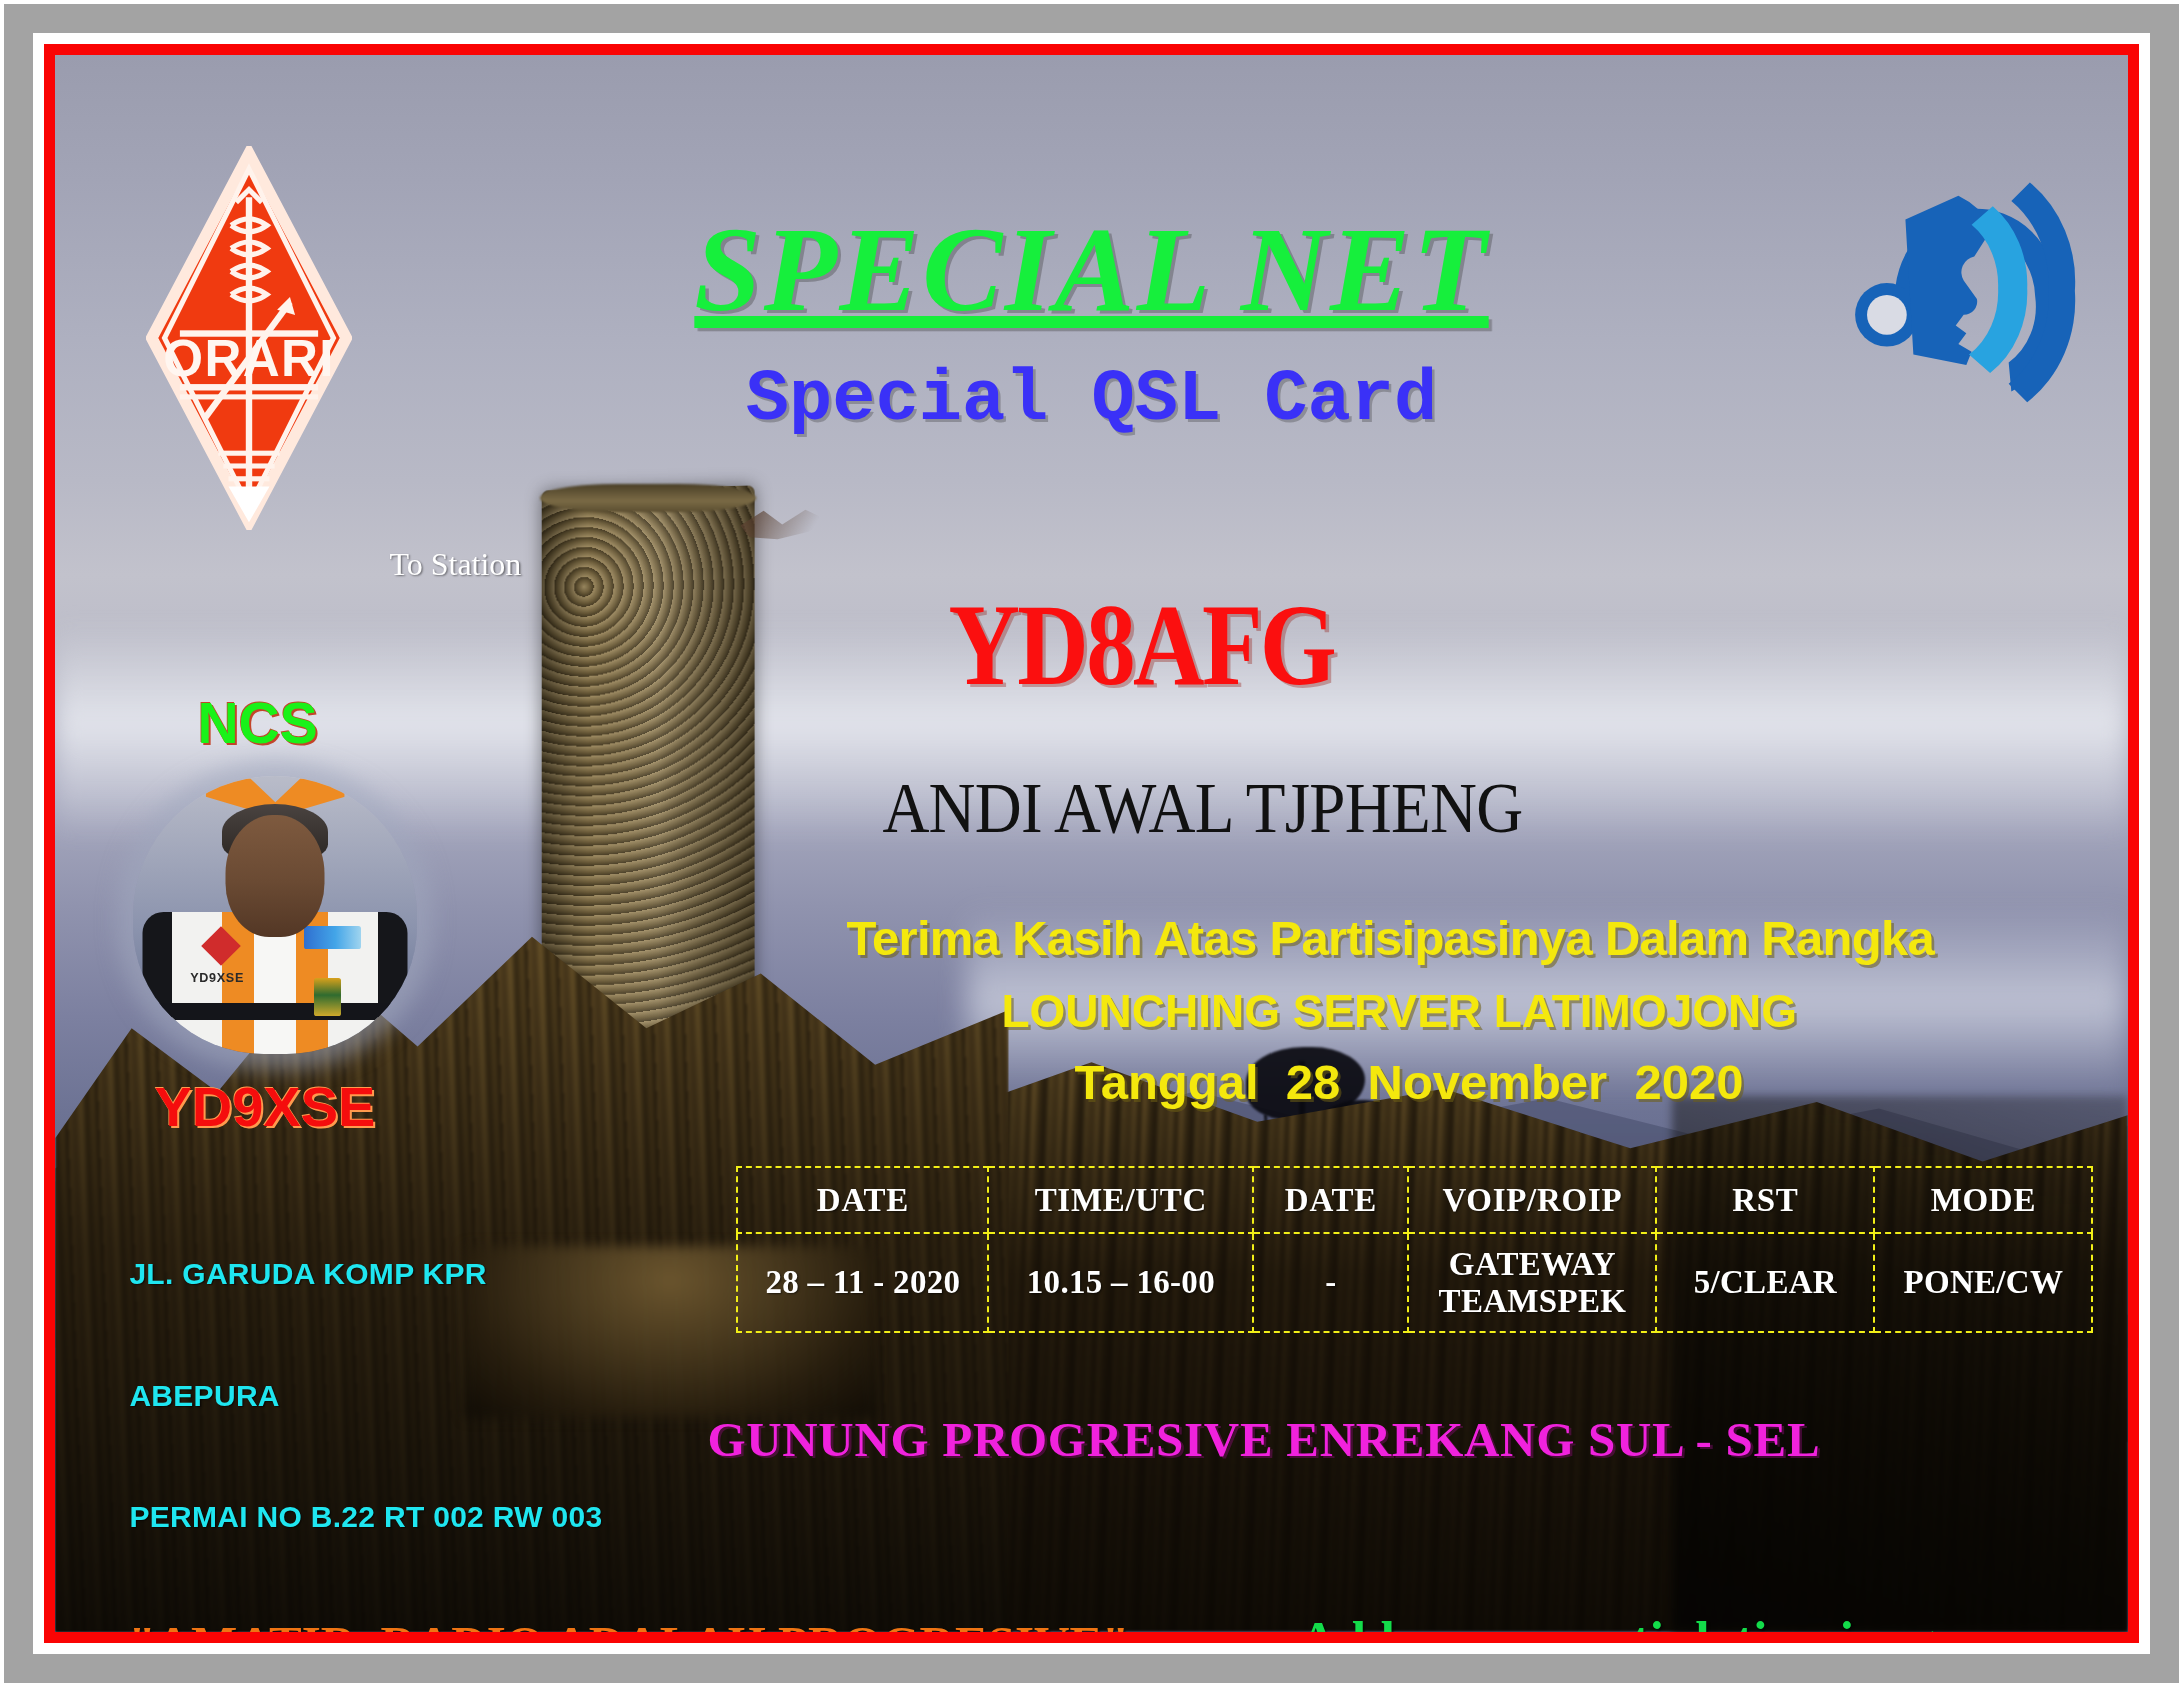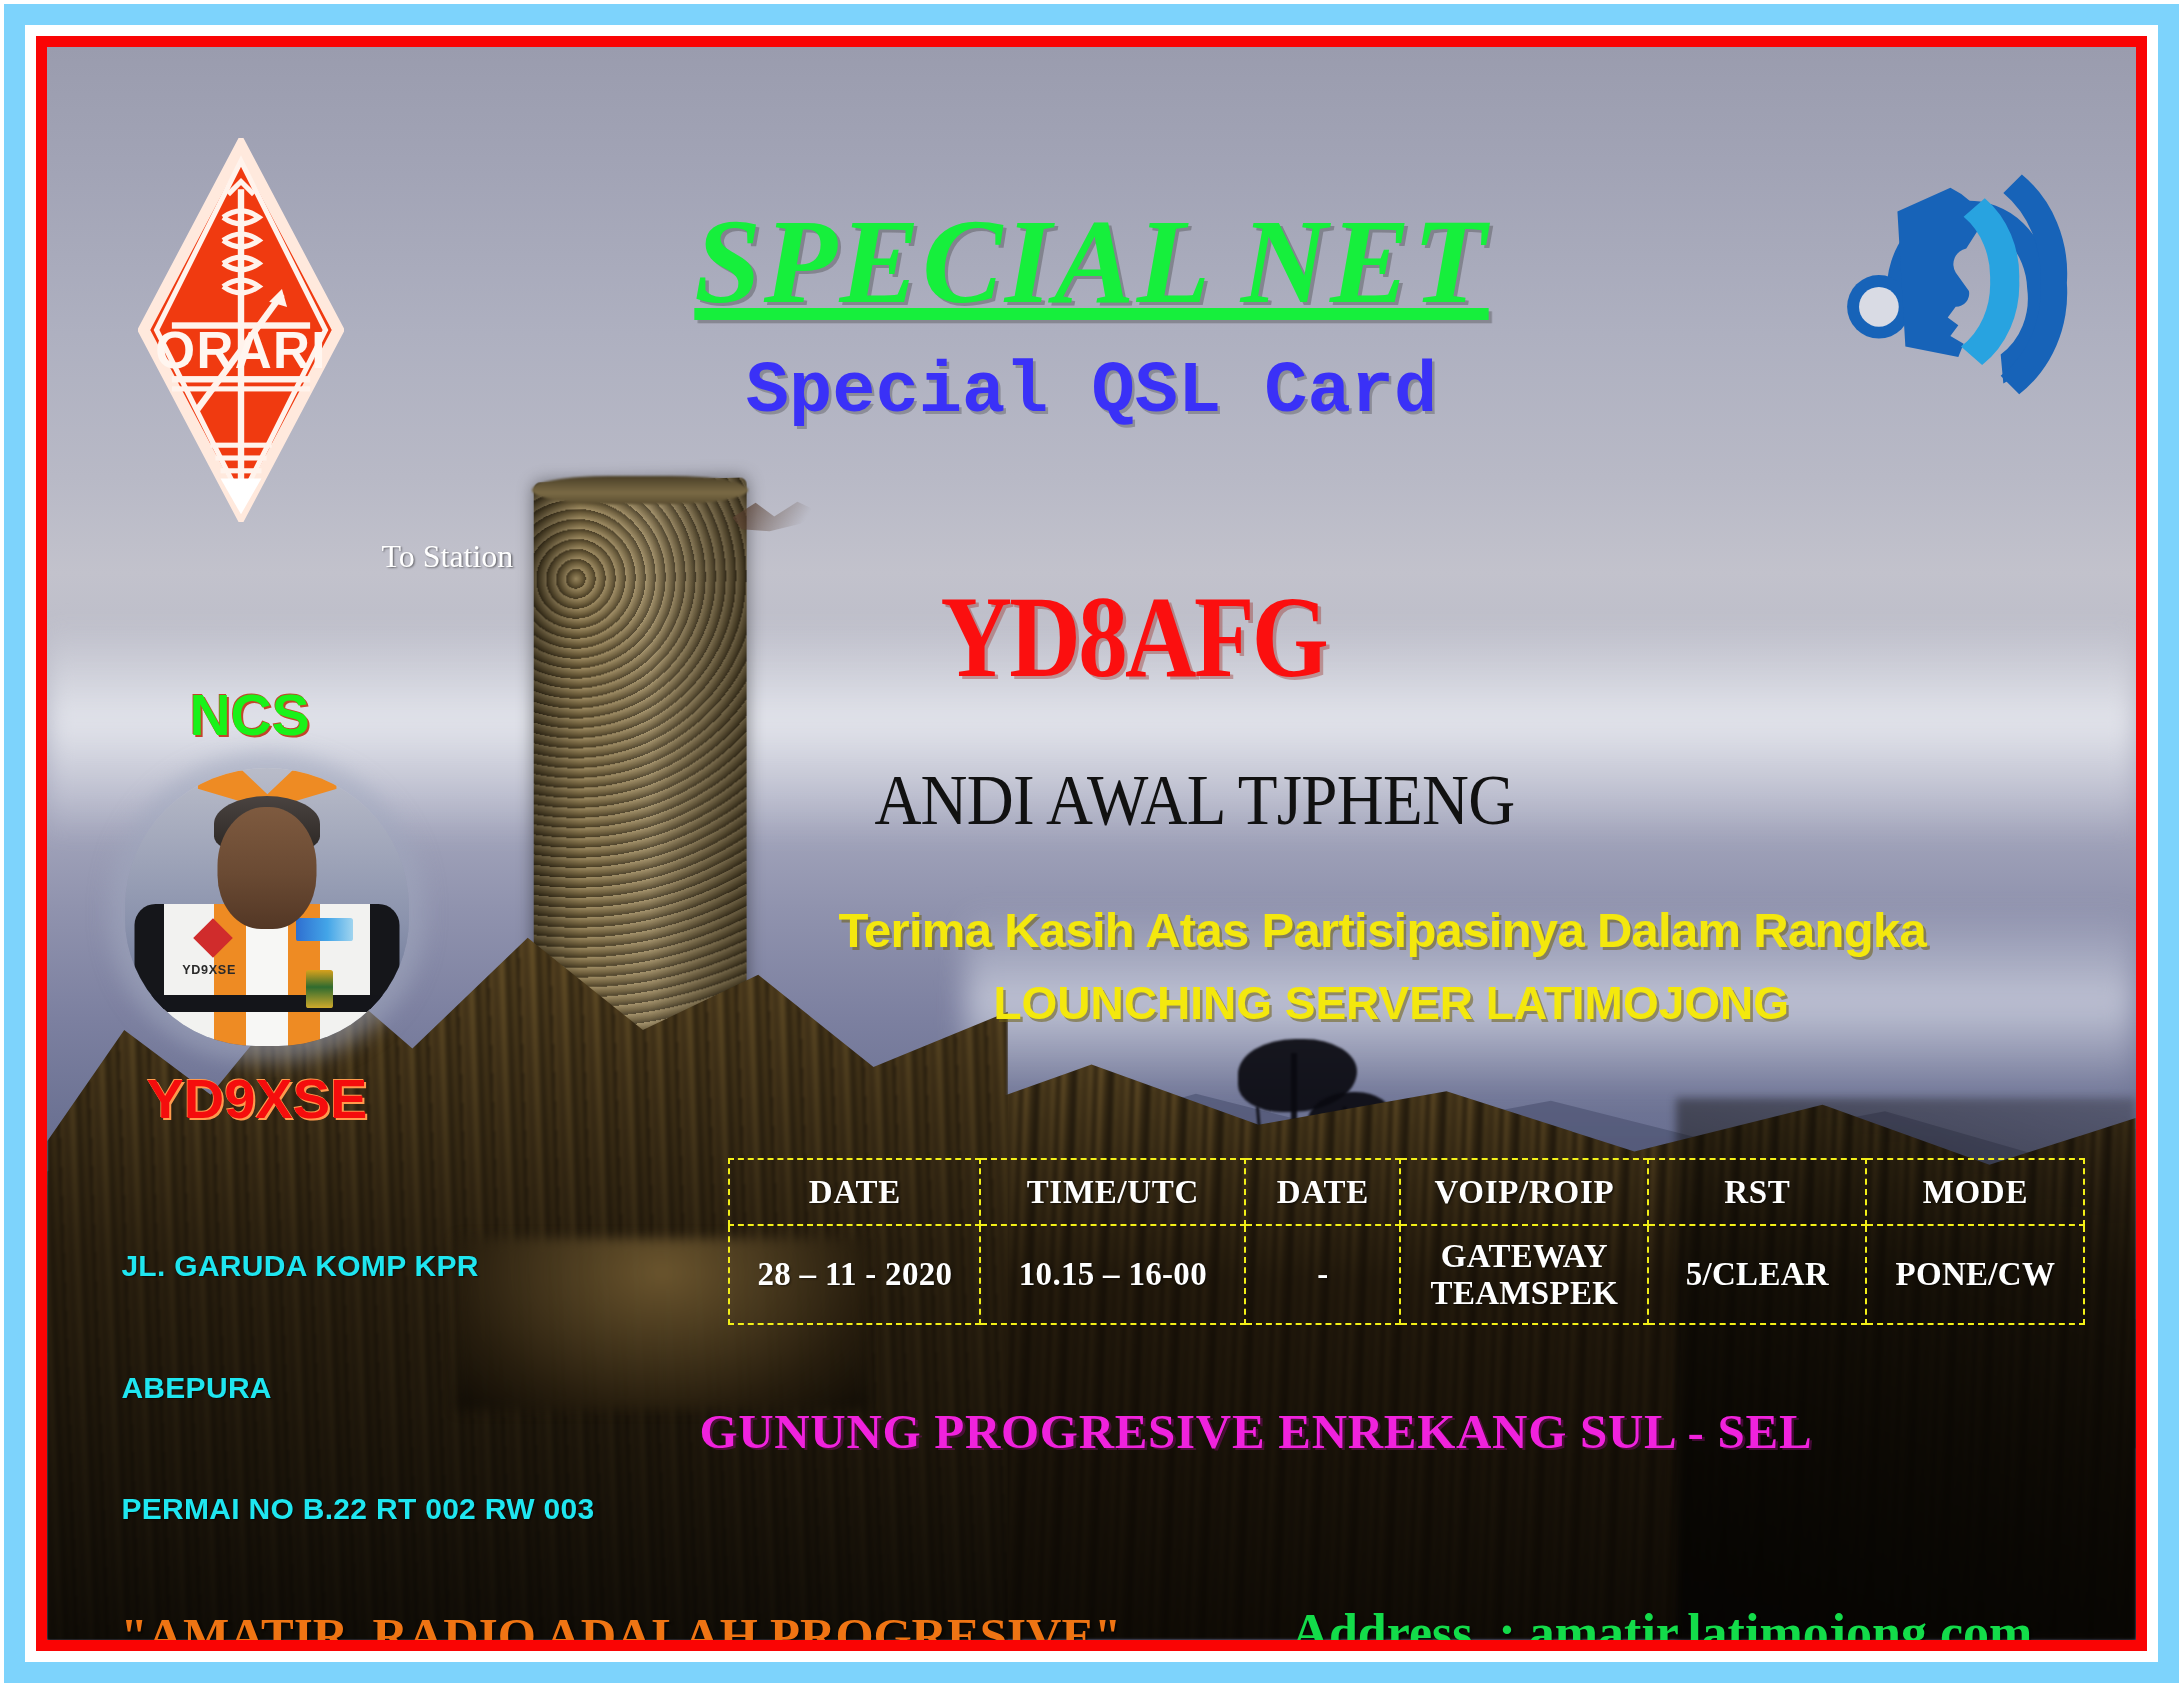--- a/index.html
+++ b/index.html
@@ -13,22 +13,22 @@
   }
 
   
   .card-outer{
     position:absolute; left:0; top:0; width:2183px; height:1687px;
     background:#ffffff;
     padding:4px;
   }
   .border-red-1{
     width:100%; height:100%;
-    background:#7dd3fc;
-    padding:21px;
+    background:#a3a3a3;
+    padding:29px;
   }
   .border-white{
     width:100%; height:100%;
     background:#ffffff;
     padding:11.2px;
   }
   .border-red-2{
     width:100%; height:100%;
     background:#fa0404;
     padding:11.2px;
@@ -470,20 +470,21 @@
         
         
         
       </div>
 
       <div class="t callsign">YD8AFG</div>
       <div class="t opname">ANDI AWAL TJPHENG</div>
 
       <div class="t thanks1">Terima Kasih Atas Partisipasinya Dalam Rangka</div>
       <div class="t thanks2">LOUNCHING SERVER LATIMOJONG</div>
+      <div class="t thanks3">Tanggal  28  November  2020</div>
 
       <table class="qso-table">
         <thead>
           <tr>
             <th class="col-date">DATE</th>
             <th class="col-time">TIME/UTC</th>
             <th class="col-freq">DATE</th>
             <th class="col-voip">VOIP/ROIP</th>
             <th class="col-rst">RST</th>
             <th class="col-mode">MODE</th>

